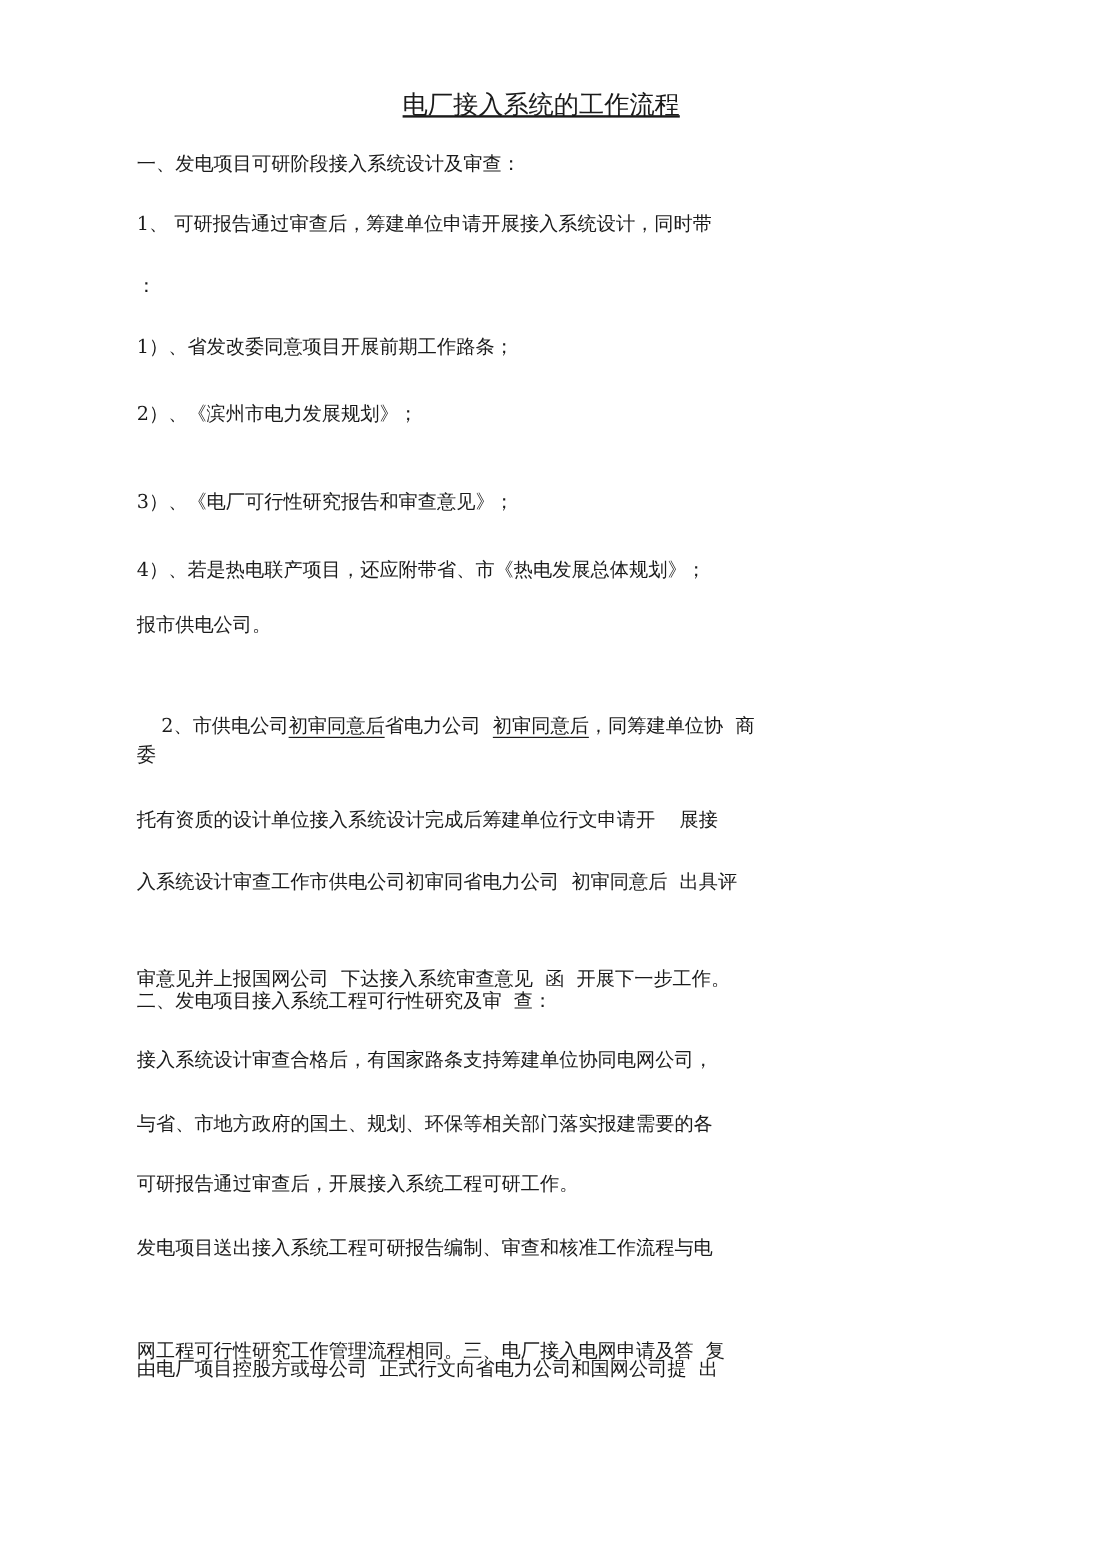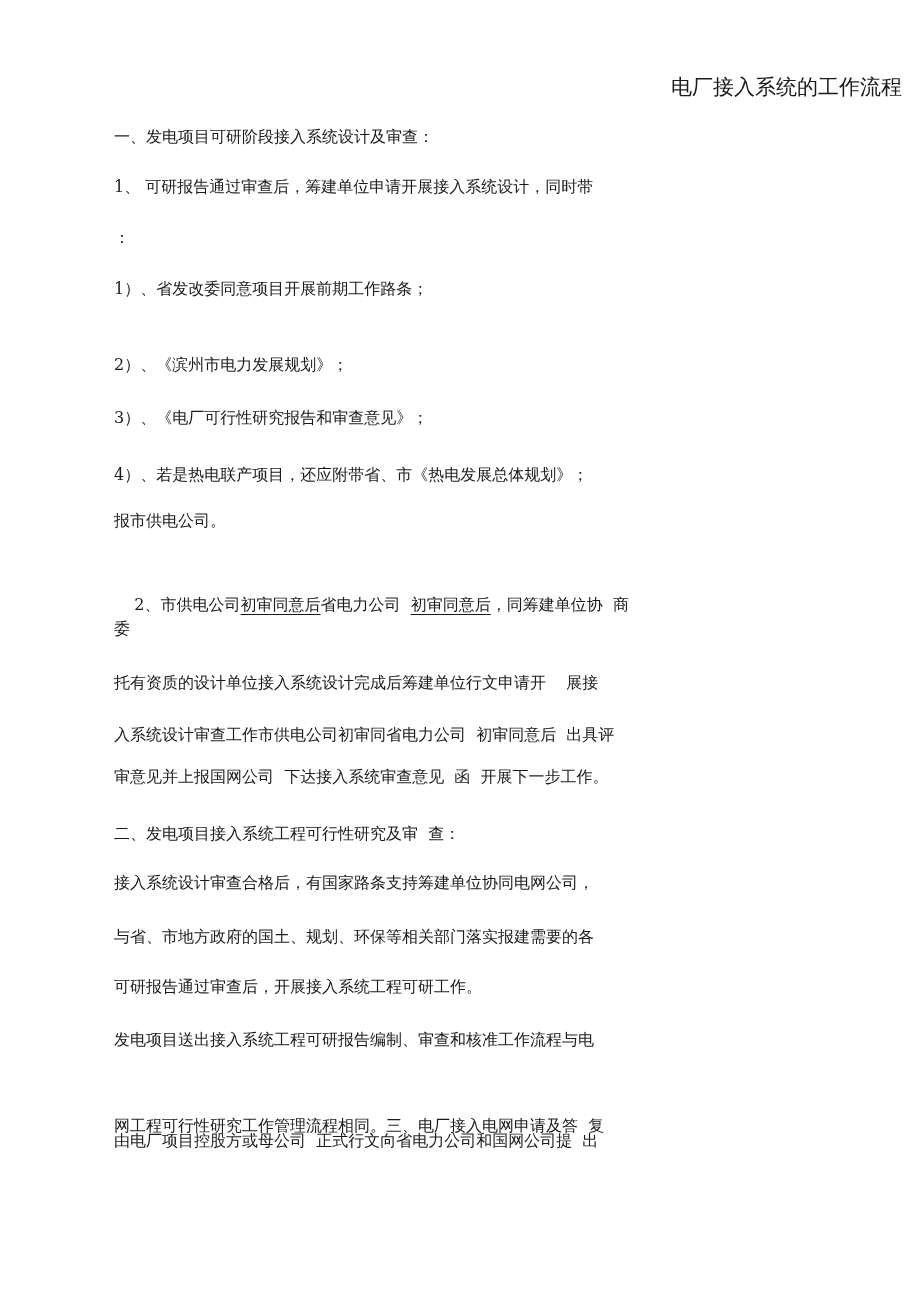--- a/index.html
+++ b/index.html
@@ -1,48 +1,48 @@
 <!DOCTYPE html>
 <html><head>
 <meta charset="utf-8">
 <style>
   html, body { margin: 0; padding: 0; background: #ffffff; }
   body { width: 920px; height: 1301px; position: relative; overflow: hidden;
          font-family: "DejaVu Serif", "Liberation Serif", serif; color: #1a1a1a; }
   .line { position: absolute; left: 114px; white-space: pre; font-size: 16px; line-height: 28px; }
-  .title { position: absolute; left: 0; width: 902px; text-align: right; top: 73px;
-           font-size: 21px; line-height: 28px; }
+  .title { position: absolute; left: 0; width: 902px; text-align: center; top: 73px;
+           font-size: 21px; line-height: 28px; text-decoration: underline; }
   .u { text-decoration: underline; text-underline-offset: 4px; }
 </style>
 </head>
 <body>
 
 <div>
   <div class="title">电厂接入系统的工作流程</div>
 
   <div id="block1">
       <div class="line" style="top: 123px;">一、发电项目可研阶段接入系统设计及审查：</div>
       <div class="line" style="top: 173px;">1、 可研报告通过审查后，筹建单位申请开展接入系统设计，同时带</div>
       <div class="line" style="top: 224px;">：</div>
       <div class="line" style="top: 275px; text-align: right;">1）、省发改委同意项目开展前期工作路条；</div>
-      <div class="line" style="top: 331px; margin-top: 20px;">2）、《滨州市电力发展规划》；</div>
+      <div class="line" style="top: 331px;">2）、《滨州市电力发展规划》；</div>
       <div class="line" style="top: 404px;">3）、《电厂可行性研究报告和审查意见》；</div>
       <div class="line" style="top: 461px;">4）、若是热电联产项目，还应附带省、市《热电发展总体规划》；</div>
       <div class="line" style="top: 507px;">报市供电公司。</div>
     </div>
 
   <div class="line" id="para2" style="top: 563px;">
     <span>2、市供电公司</span><span class="u">初审同意后</span><span>省电力公司  </span><span class="u">初审同意后</span><span>，同筹建单位协  商</span>
   </div>
 
   <div id="block2">
       <div class="line" style="top: 615px;">委</div>
       <div class="line" style="top: 669px;">托有资质的设计单位接入系统设计完成后筹建单位行文申请开    展接</div>
       <div class="line" style="top: 721px;">入系统设计审查工作市供电公司初审同省电力公司  初审同意后  出具评</div>
-      <div class="line" style="top: 763px;">审意见并上报国网公司  下达接入系统审查意见  函  开展下一步工作。</div>
+      <div class="line" style="top: 802px;">审意见并上报国网公司  下达接入系统审查意见  函  开展下一步工作。</div>
       <div class="line" style="top: 820px;">二、发电项目接入系统工程可行性研究及审  查：</div>
       <div class="line" style="top: 869px;">接入系统设计审查合格后，有国家路条支持筹建单位协同电网公司，</div>
       <div class="line" style="top: 923px;">与省、市地方政府的国土、规划、环保等相关部门落实报建需要的各</div>
       <div class="line" style="top: 973px;">可研报告通过审查后，开展接入系统工程可研工作。</div>
       <div class="line" style="top: 1026px;">发电项目送出接入系统工程可研报告编制、审查和核准工作流程与电</div>
       <div class="line" style="top: 1076px; margin-top: 36px;">网工程可行性研究工作管理流程相同。三、电厂接入电网申请及答  复</div>
       <div class="line" style="top: 1127px;">由电厂项目控股方或母公司  正式行文向省电力公司和国网公司提  出</div>
     </div>
 </div>
 

